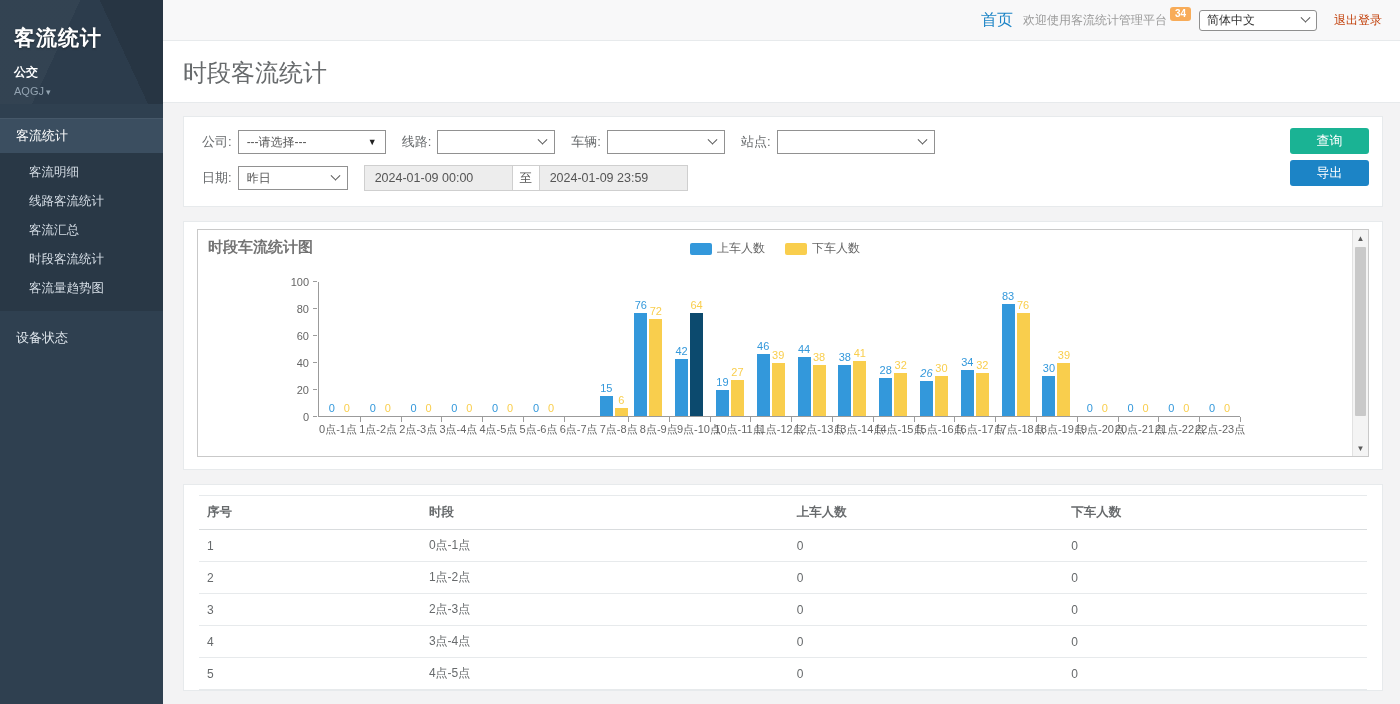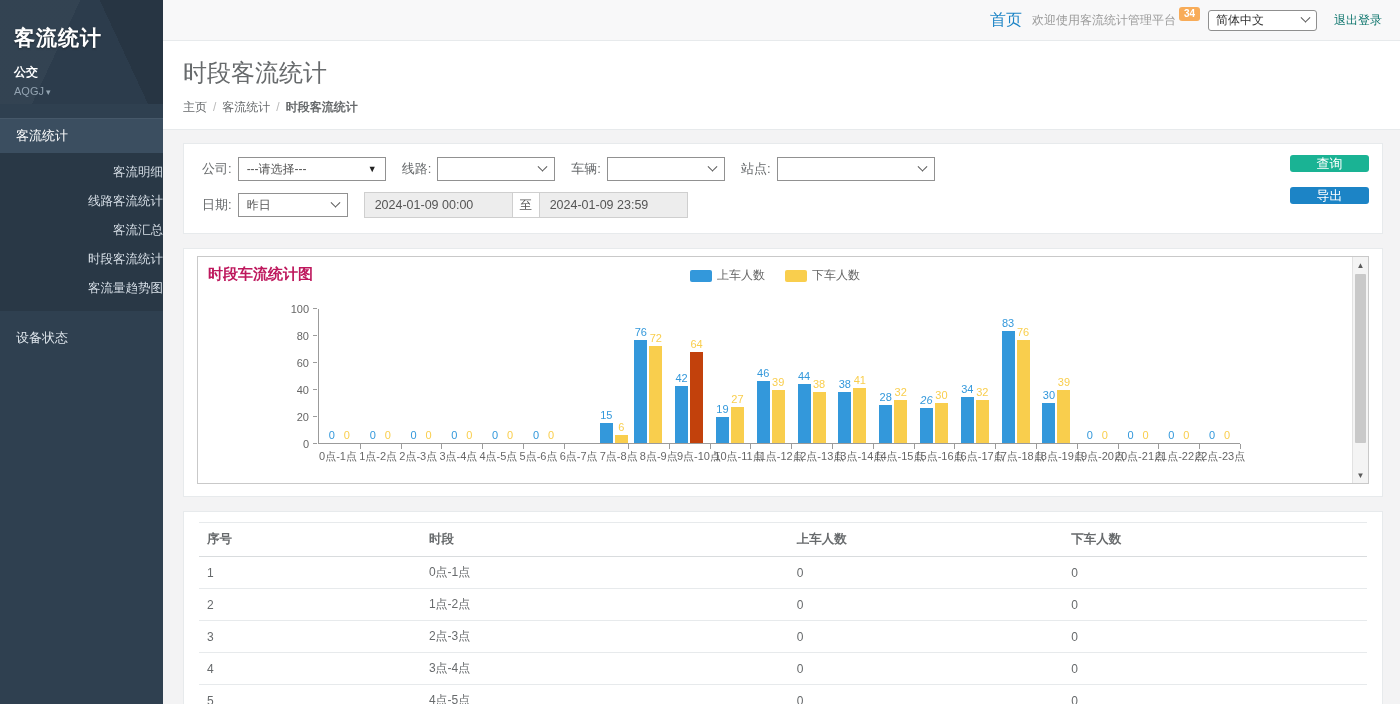--- a/index.html
+++ b/index.html
@@ -14,31 +14,31 @@
       linear-gradient(245deg, rgba(0,0,0,0.12) 0 30%, transparent 30%),
       #2c3c4c;
     height:104px; }
   .logo-title { color:#fff; font-size:21px; font-weight:bold; letter-spacing:1px; text-shadow:0 1px 2px rgba(0,0,0,.4); }
   .org-name { margin-top:12px; color:#fff; font-size:12px; font-weight:bold; }
   .org-code { margin-top:4px; color:#93a3b1; font-size:11px; cursor:pointer; }
   .org-code .caret { font-size:9px; color:#93a3b1; margin-left:2px; }
   .nav { margin-top:14px; }
   .nav-parent { background:#3b4e60; border-top:1px solid rgba(255,255,255,.06); padding:8px 0 8px 16px; color:#fff; font-size:13px; cursor:pointer; }
   .nav-sub { background:#293846; padding:5px 0 8px 0; }
-  .nav-sub div { padding:6px 0 6px 29px; font-size:12.5px; color:#d7dfe7; cursor:pointer;text-align:right; }
+  .nav-sub div { padding:6px 0 6px 29px; font-size:12.5px; color:#d7dfe7; cursor:pointer; }
   .nav-top { padding:9px 0 9px 16px; margin-top:9px; font-size:13px; color:#dfe6ec; cursor:pointer; }
 
   
   .main { position:absolute; left:163px; top:0; width:1237px; height:704px; }
   .topbar { height:41px; background:#f8f8f9; border-bottom:1px solid #e7eaec; display:flex; align-items:center; justify-content:flex-end; padding-right:10px; }
   .home-link { color:#1c84c6; font-size:16px; margin-right:10px; cursor:pointer; }
   .welcome { color:#9a9a9a; font-size:12px; }
   .badge { background:#f8ac59; color:#fff; font-size:10px; font-weight:bold; border-radius:3px; padding:1px 5px 2px; margin:-12px 8px 0 3px; }
-  .lang-select { width:109px; height:21px; border:1px solid #8f8f8f; border-radius:3px; background:#fff; font-size:12px; color:#333; display:flex; align-items:center; justify-content:space-between; padding:0 7px; cursor:pointer; }
-  .logout { color:#0f766e; font-size:12px; margin:0 8px 0 17px; cursor:pointer; }
+  .lang-select { width:118px; height:21px; border:1px solid #8f8f8f; border-radius:3px; background:#fff; font-size:12px; color:#333; display:flex; align-items:center; justify-content:space-between; padding:0 7px; cursor:pointer; }
+  .logout { color:#c2410c; font-size:12px; margin:0 8px 0 17px; cursor:pointer; }
 
   .page-heading { background:#fff; border-bottom:1px solid #e7eaec; padding:16px 0 13px 20px; }
   .page-title { font-size:24px; font-weight:400; color:#676a6c; }
   .breadcrumb { margin-top:10px; font-size:12px; color:#676a6c; }
   .breadcrumb .sep { color:#bbb; margin:0 6px; }
   .breadcrumb .last { font-weight:bold; }
 
   .content { padding:13px 17px 0 20px; }
   .panel { background:#fff; border:1px solid #e7eaec; margin-bottom:14px; }
 
@@ -46,29 +46,29 @@
   .filter-panel { position:relative; padding:13px 18px 15px; }
   .f-row { display:flex; align-items:center; }
   .f-row + .f-row { margin-top:11px; }
   .f-label { font-size:13px; color:#676a6c; margin-right:6px; white-space:nowrap; }
   .sel { height:24px; background:#fff; border:1px solid #919191; display:flex; align-items:center; justify-content:space-between; padding:0 8px; font-size:12px; color:#555; cursor:pointer; margin-right:16px; }
   .sel .tri { color:#222; font-size:9px; }
   .chev { width:7px; height:7px; border-right:1.6px solid #555; border-bottom:1.6px solid #555; transform:rotate(45deg) translate(-2px,-2px); }
   .w-comp{ width:148px; } .w-line{ width:118px; } .w-veh{ width:118px; } .w-sta{ width:158px; } .w-date{ width:110px; }
   .date-input { width:149px; height:26px; background:#ededed; border:1px solid #cfcfcf; color:#555; font-size:12.5px; display:flex; align-items:center; padding-left:10px; }
   .date-sep { width:26px; height:26px; background:#fff; border:1px solid #cfcfcf; border-left:none; border-right:none; display:flex; align-items:center; justify-content:center; font-size:12.5px; color:#555; }
-  .btn { position:absolute; right:13px; width:79px; height:17px; border:none; border-radius:3px; color:#fff; font-size:13px; cursor:pointer; font-family:Liberation Sans, sans-serif; }
+  .btn { position:absolute; right:13px; width:79px; height:26px; border:none; border-radius:3px; color:#fff; font-size:13px; cursor:pointer; font-family:Liberation Sans, sans-serif; }
   .btn-query { top:11px; background:#1ab394; }
   .btn-export { top:43px; background:#1c84c6; }
 
   
   .chart-panel { padding:7px 13px 12px; }
   .chart-box { border:1px solid #c9c9c9; position:relative; height:228px; background:#fff; }
   .chart-inner { position:absolute; left:0; top:0; right:16px; bottom:0; }
-  .chart-title { position:absolute; left:10px; top:8px; font-size:15px; font-weight:bold; color:#be185d; }
+  .chart-title { position:absolute; left:10px; top:8px; font-size:15px; font-weight:bold; color:#737373; }
   .legend { position:absolute; left:0; right:0; top:10px; display:flex; justify-content:center; gap:20px; }
   .legend-item { display:flex; align-items:center; gap:5px; font-size:12px; color:#666; cursor:pointer; }
   .legend-swatch { width:22px; height:12px; border-radius:2px; }
   .plot-wrap { position:absolute; left:120px; right:112px; top:52px; }
   .plot { position:relative; height:135px; border-left:1px solid #9b9b9b; border-bottom:1px solid #9b9b9b; }
   .yaxis { position:absolute; left:-42px; top:0; width:40px; height:135px; }
   .ytick-label { position:absolute; right:8px; font-size:11px; color:#666; transform:translateY(50%); }
   .ytick-dash { position:absolute; right:0; width:4px; height:1px; background:#9b9b9b; }
   .bars { position:absolute; left:0; right:0; bottom:0; top:0; display:flex; }
   .cat { flex:1; position:relative; display:flex; align-items:flex-end; justify-content:center; gap:2px; }
@@ -124,21 +124,20 @@
     <span class="badge">34</span>
     <div class="lang-select">
       <span>简体中文</span>
       <span class="chev"></span>
     </div>
     <span class="logout">退出登录</span>
   </div>
 
   <div class="page-heading">
     <div class="page-title">时段客流统计</div>
-    <div class="breadcrumb" id="breadcrumb"><span>主页</span><span class="sep">/</span><span>客流统计</span><span class="sep">/</span><span class="last">时段客流统计</span></div>
   </div>
 
   <div class="content">
 
     <div class="panel filter-panel">
       <div class="f-row">
         <span class="f-label">公司:</span>
         <div class="sel w-comp">
           <span>---请选择---</span>
           <span class="tri">▼</span>
@@ -265,21 +264,21 @@
                       <span class="val" style="color: rgb(51, 152, 219);">76</span>
                     </div>
                     <div class="bar" style="height: 97.2px; background: rgb(249, 206, 77);">
                       <span class="val" style="color: rgb(249, 206, 77);">72</span>
                     </div>
                   </div>
                   <div class="cat">
                     <div class="bar" style="height: 56.7px; background: rgb(51, 152, 219);">
                       <span class="val" style="color: rgb(51, 152, 219);">42</span>
                     </div>
-                    <div class="bar" style="height: 91px; background: #c2410c;">
+                    <div class="bar" style="height: 103px; background: #0c4a6e;">
                       <span class="val" style="color: rgb(249, 206, 77);">64</span>
                     </div>
                   </div>
                   <div class="cat">
                     <div class="bar" style="height: 25.65px; background: rgb(51, 152, 219);">
                       <span class="val" style="color: rgb(51, 152, 219);">19</span>
                     </div>
                     <div class="bar" style="height: 36.45px; background: rgb(249, 206, 77);">
                       <span class="val" style="color: rgb(249, 206, 77);">27</span>
                     </div>

